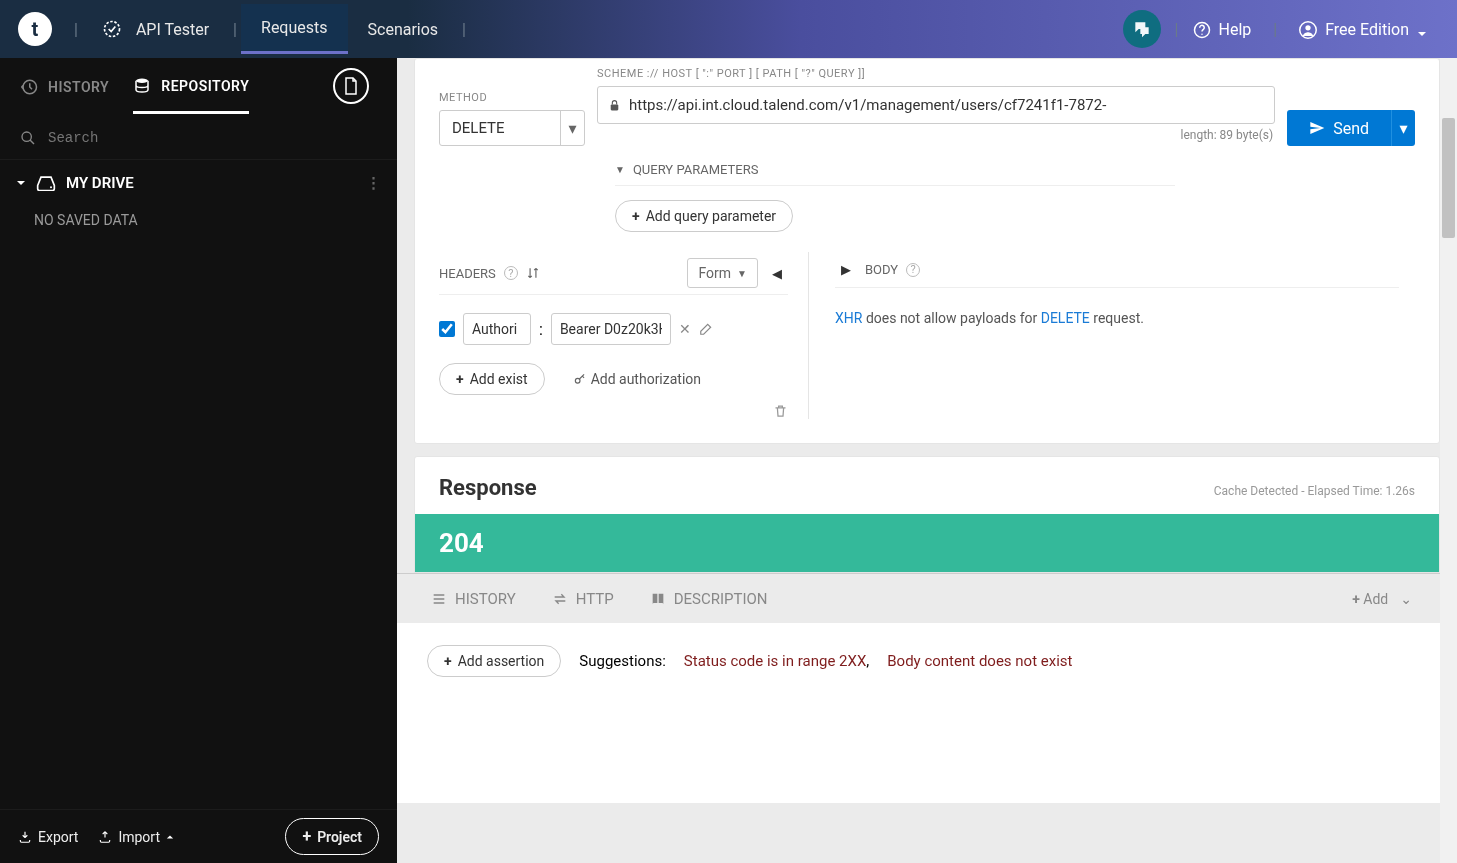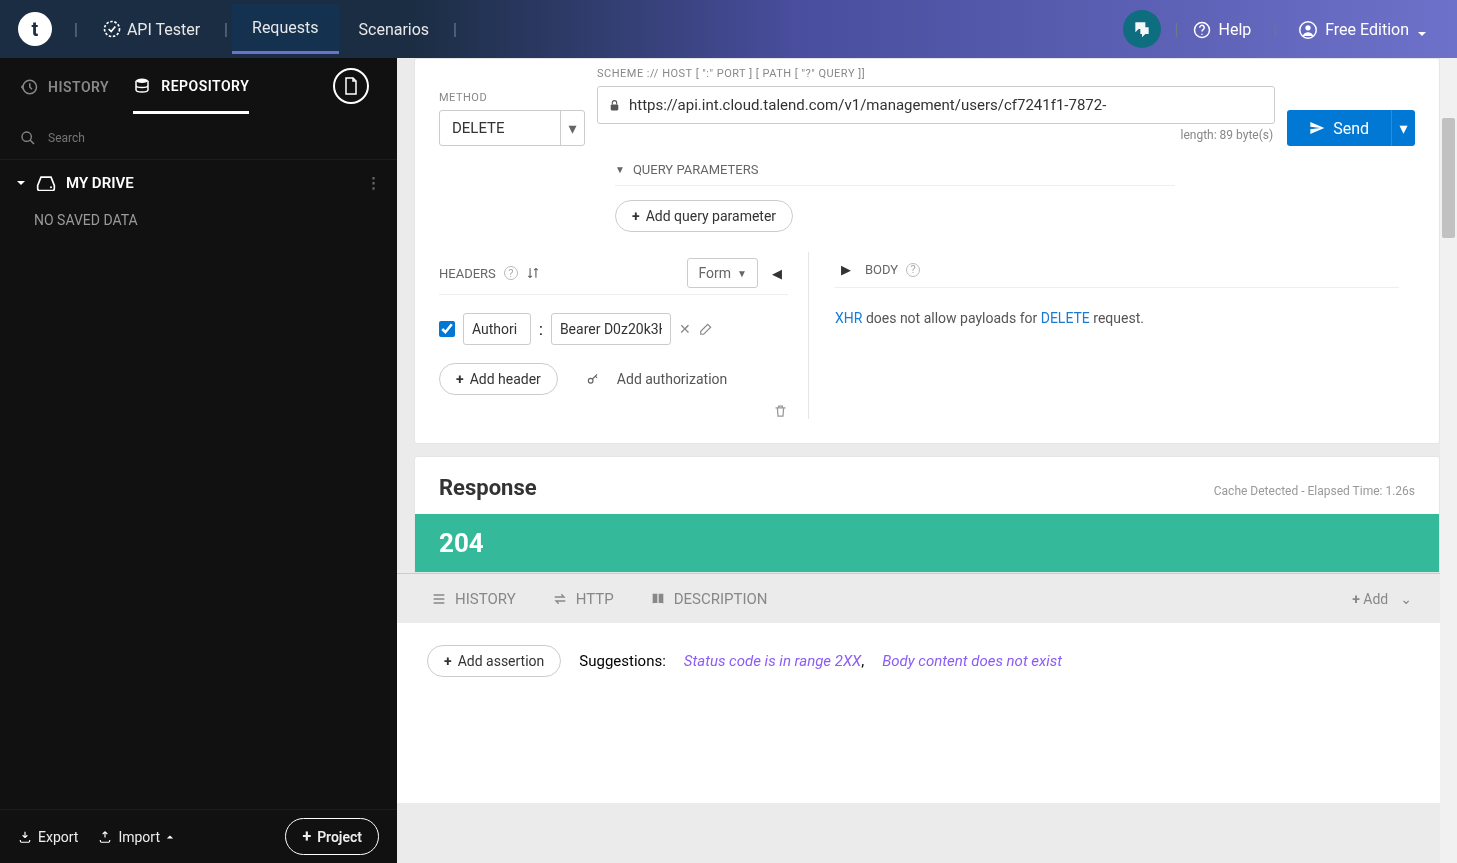--- a/index.html
+++ b/index.html
@@ -2,36 +2,36 @@
 <html><head>
 <meta charset="utf-8">
 <style>
 * { box-sizing: border-box; margin: 0; padding: 0; font-family: -apple-system, BlinkMacSystemFont, "Segoe UI", Roboto, Arial, sans-serif; }
 body { width: 1457px; height: 863px; overflow: hidden; background: #ebebeb; }
 
 
 .topnav { height: 58px; background: linear-gradient(90deg, #1a2d42 0%, #1a2d42 28%, #4a4e9e 55%, #6d71c9 100%); display: flex; align-items: center; color: #fff; font-size: 14px; }
 .logo { width: 34px; height: 34px; background: #fff; border-radius: 50%; margin: 0 18px; display:flex;align-items:center;justify-content:center;color:#1a2d42;font-weight:bold;font-size:20px;}
 .vdiv { color: #6a7a8a; margin: 0 4px; font-size: 16px; }
-.nav-item { padding: 0 20px; height: 50px; display: flex; align-items: center; gap: 5px; font-size: 16px; color: #e8e8e8; cursor: pointer; }
+.nav-item { padding: 0 20px; height: 50px; display: flex; align-items: center; gap: 14px; font-size: 16px; color: #e8e8e8; cursor: pointer; }
 .nav-item.active { background: #14314f; border-bottom: 3px solid #6d71c9; }
 .nav-spacer { flex: 1; }
 .chat-btn { width: 38px; height: 38px; background: #0f6d80; border-radius: 50%; display:flex;align-items:center;justify-content:center;margin:0 10px;cursor:pointer;}
 .top-right { display:flex; align-items:center; gap:8px; padding-right:20px;}
 .top-right .item{display:flex;align-items:flex-end;gap:8px;padding:0 10px;cursor:pointer;font-size:16px;}
 
 
 .main { display: flex; height: calc(863px - 58px); }
 .sidebar { width: 397px; background: #111; display: flex; flex-direction: column; color: #ccc; }
 .side-tabs { display: flex; height: 58px; align-items: center; padding: 0 20px; gap: 24px; position:relative;}
 .side-tab { display: flex; align-items: center; gap: 10px; font-size: 14px; font-weight: 600; letter-spacing: .5px; color: #888; cursor: pointer; }
 .side-tab.active { color: #fff; border-bottom: 3px solid #fff; padding-bottom: 16px; padding-top:16px;}
 .doc-btn { position:absolute; right: 28px; top: 10px; width:36px;height:36px;border:2px solid #fff;border-radius:50%;display:flex;align-items:center;justify-content:center;cursor:pointer;}
 .search-row { height: 44px; display:flex;align-items:center;padding:0 20px;gap:12px;border-bottom:1px solid #1c1c1c;}
-.search-row input { background: transparent; border: none; color: #ccc; font-size: 12px; outline: none; flex:1;}
+.search-row input { background: transparent; border: none; color: #ccc; font-size: 14px; outline: none; flex:1;font-family:Liberation Mono, monospace;}
 .drive-row{display:flex;align-items:center;padding:14px 16px;gap:10px;font-weight:600;font-size:15px;color:#fff;}
 .drive-row .more{margin-left:auto;color:#666;cursor:pointer;}
 .no-data{padding:6px 34px;color:#9a9a9a;font-size:14px;}
 .side-bottom{margin-top:auto;height:54px;display:flex;align-items:center;padding:0 18px;gap:20px;border-top:1px solid #1c1c1c;}
 .side-bottom .btn{display:flex;align-items:center;gap:6px;font-size:14px;color:#eee;cursor:pointer;}
 .side-bottom .project{margin-left:auto;border:1.5px solid #fff;border-radius:22px;padding:8px 16px;font-weight:600;}
 
 
 .content { flex:1; display:flex;flex-direction:column; background:#ebebeb; position:relative;}
 .scroll-rail{position:absolute;right:0;top:0;width:17px;height:100%;background:#f1f1f1;}
@@ -62,42 +62,42 @@
 .sect-head{display:flex;align-items:center;gap:8px;font-size:13px;color:#666;padding:6px 0;border-bottom:1px solid #eee;}
 .form-sel{margin-left:auto;border:1px solid #ccc;border-radius:3px;padding:6px 10px;font-size:14px;display:flex;gap:6px;align-items:center;cursor:pointer;}
 .arrow-btn{color:#333;cursor:pointer;padding:4px 6px;}
 .hdr-line{display:flex;align-items:center;gap:8px;margin-top:18px;}
 .hdr-line input[type=checkbox]{width:16px;height:16px;accent-color:#0078d4;}
 .txtbox{border:1px solid #ccc;border-radius:3px;padding:7px 8px;font-size:14px;color:#333;}
 .txtbox.name{width:68px;}
 .txtbox.val{width:120px;}
 .icon-sm{color:#888;cursor:pointer;font-size:14px;}
 .hdr-actions{display:flex;align-items:center;gap:28px;margin-top:18px;}
-.link-btn{display:flex;align-items:center;gap:17px;color:#555;font-size:14px;cursor:pointer;}
+.link-btn{display:flex;align-items:center;gap:4px;color:#555;font-size:14px;cursor:pointer;}
 .trash{display:flex;justify-content:flex-end;padding:8px 0 0 0;color:#888;}
 
 .body-msg{padding:22px 0;font-size:14px;color:#555;}
 .body-msg a{color:#1a7bd6;text-decoration:none;}
 
 
 .response-panel{background:#fff;margin:0 17px 0 17px;border:1px solid #e5e5e5;border-radius:3px 3px 0 0;}
 .resp-head{display:flex;align-items:baseline;padding:18px 24px 14px 24px;}
 .resp-head h2{font-size:22px;color:#333;font-weight:700;}
 .resp-meta{margin-left:auto;font-size:12px;color:#999;}
 .status-bar{background:#34b99a;color:#fff;padding:14px 24px;font-size:26px;font-weight:700;}
 
 
 .bottom-tabs{background:#ebebeb;border-top:1px solid #ccc;display:flex;align-items:center;height:50px;padding:0 16px;margin:0 17px 0 0;}
 .btab{padding:0 18px;height:50px;display:flex;align-items:center;gap:8px;font-size:15px;color:#888;cursor:pointer;}
 .btab.active{background:#fff;border:1px solid #ccc;border-bottom:none;color:#333;}
 .btab-right{margin-left:auto;display:flex;align-items:center;color:#888;font-size:14px;}
 
 .assert-body{background:#fff;padding:22px 30px;min-height:180px;margin-right:17px;}
 .assert-row{display:flex;align-items:center;gap:18px;font-size:15px;}
-.assert-row a{color:#8b5cf6;text-decoration:none;cursor:pointer;font-style:italic;}
+.assert-row a{color:#7f1d1d;text-decoration:none;cursor:pointer;}
 
 svg{display:block;}
 </style>
 </head>
 <body>
 
 <div class="topnav">
   <div class="logo">
       <span>t</span>
     </div>
@@ -287,21 +287,21 @@
             <span>:</span>
             <input class="txtbox val" value="Bearer D0z20k3H" style="">
             <span class="icon-sm">✕</span>
             <svg class="icon-sm" width="14" height="14" viewBox="0 0 24 24" fill="none" stroke="#888" stroke-width="2">
                 <path d="M15 4l5 5L8 21H3v-5L15 4z"></path>
               </svg>
           </div>
           <div class="hdr-actions">
             <div class="pill">
               <span style="font-weight:bold;">+</span>
-              <span>Add header</span>
+              <span>Add exist</span>
             </div>
             <div class="link-btn">
               <svg width="14" height="14" viewBox="0 0 24 24" fill="none" stroke="#666" stroke-width="2">
                   <circle cx="8" cy="15" r="4"></circle>
                   <path d="M11 12l8-8m-3 3l3 3"></path>
                 </svg>
               <span>Add authorization</span>
             </div>
           </div>
           <div class="trash">

